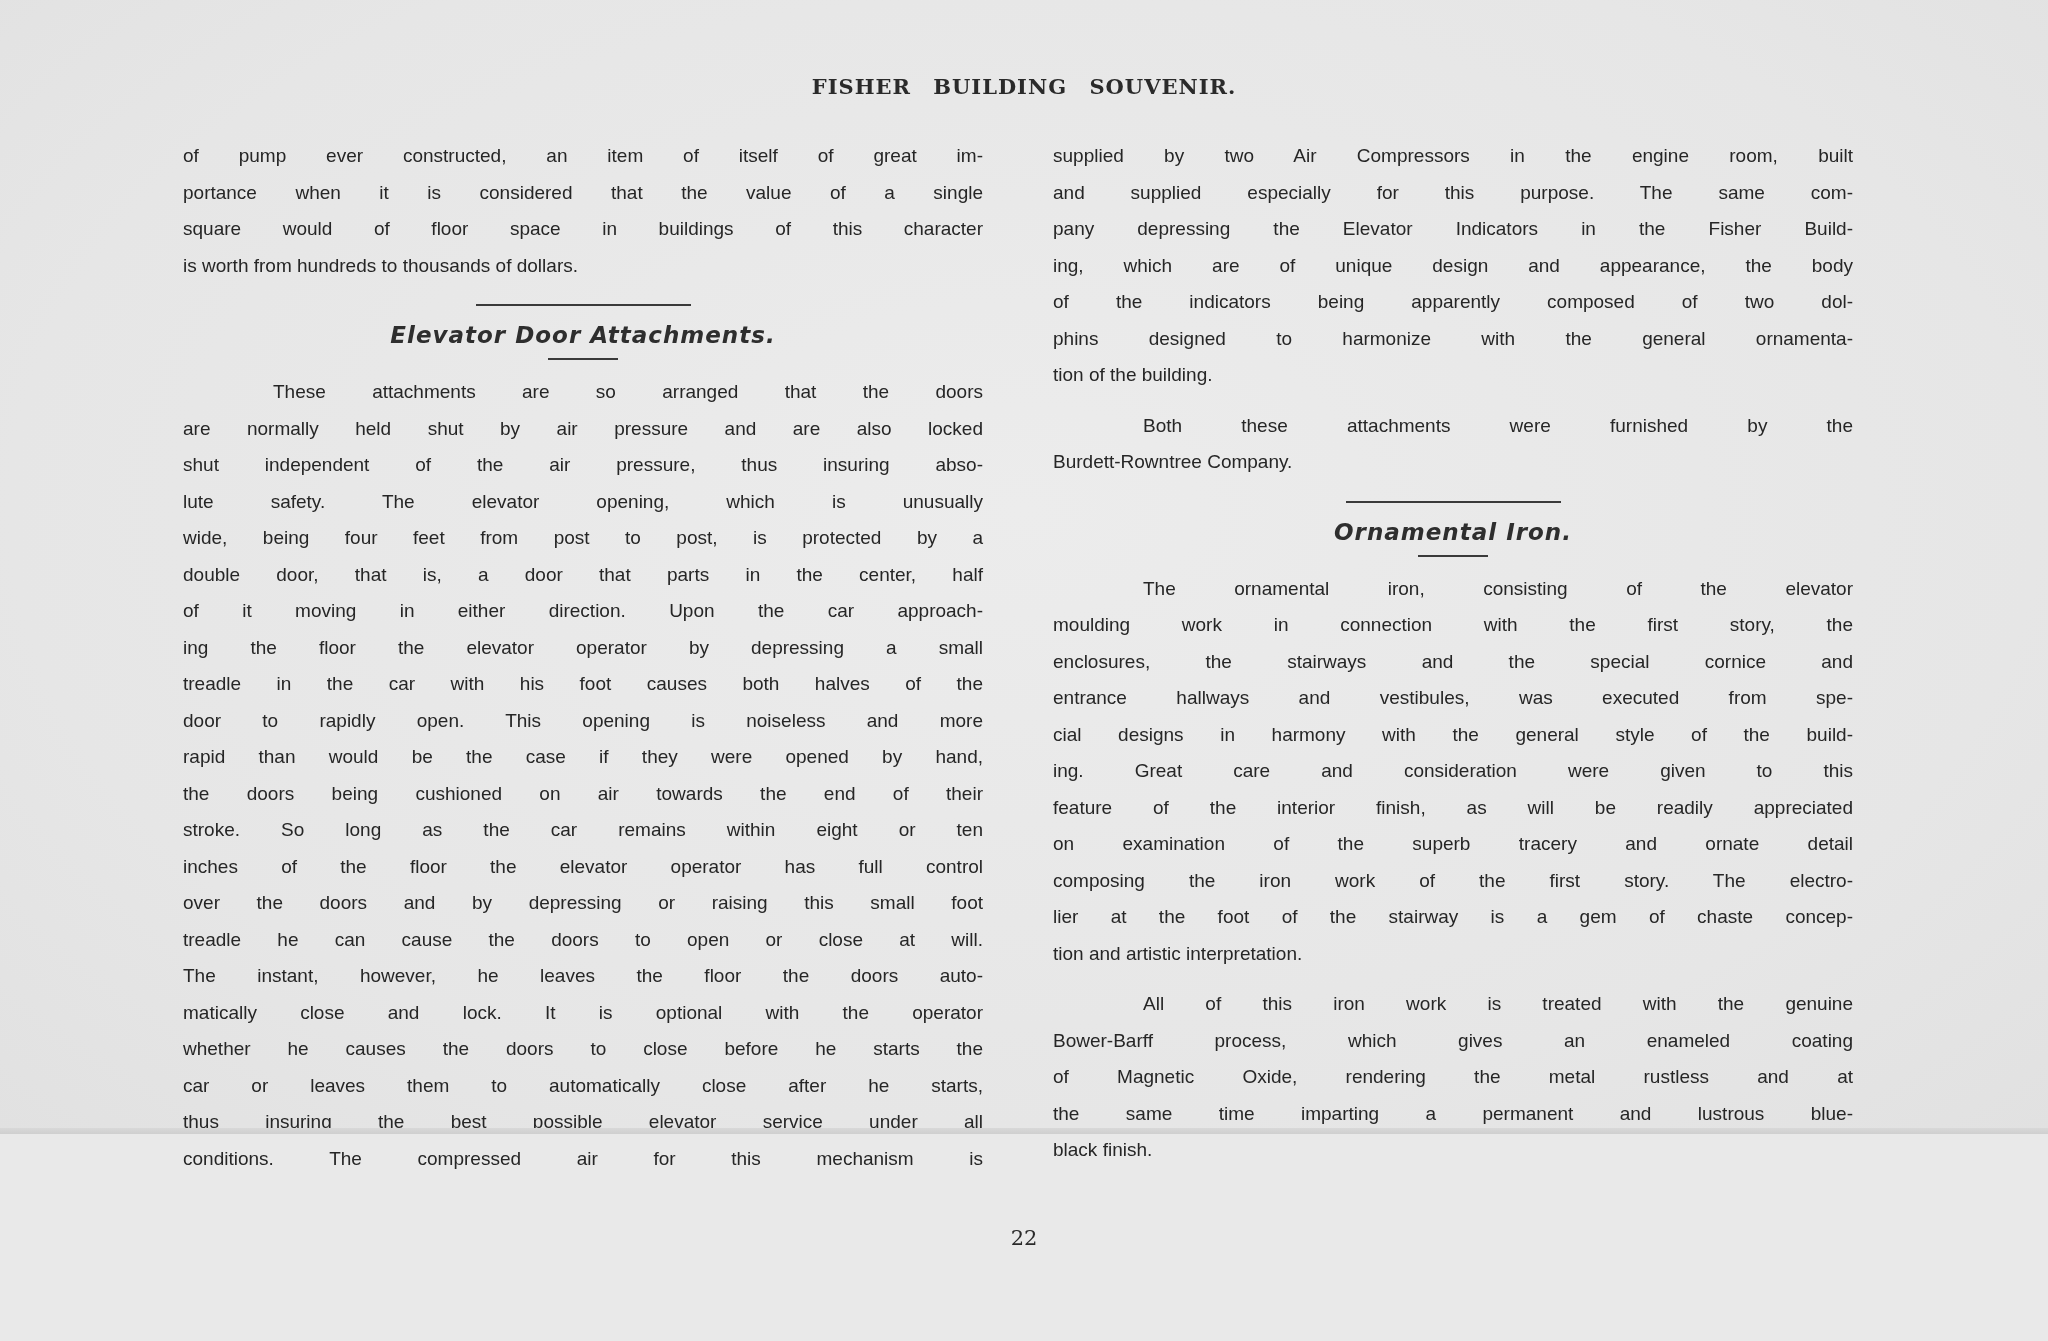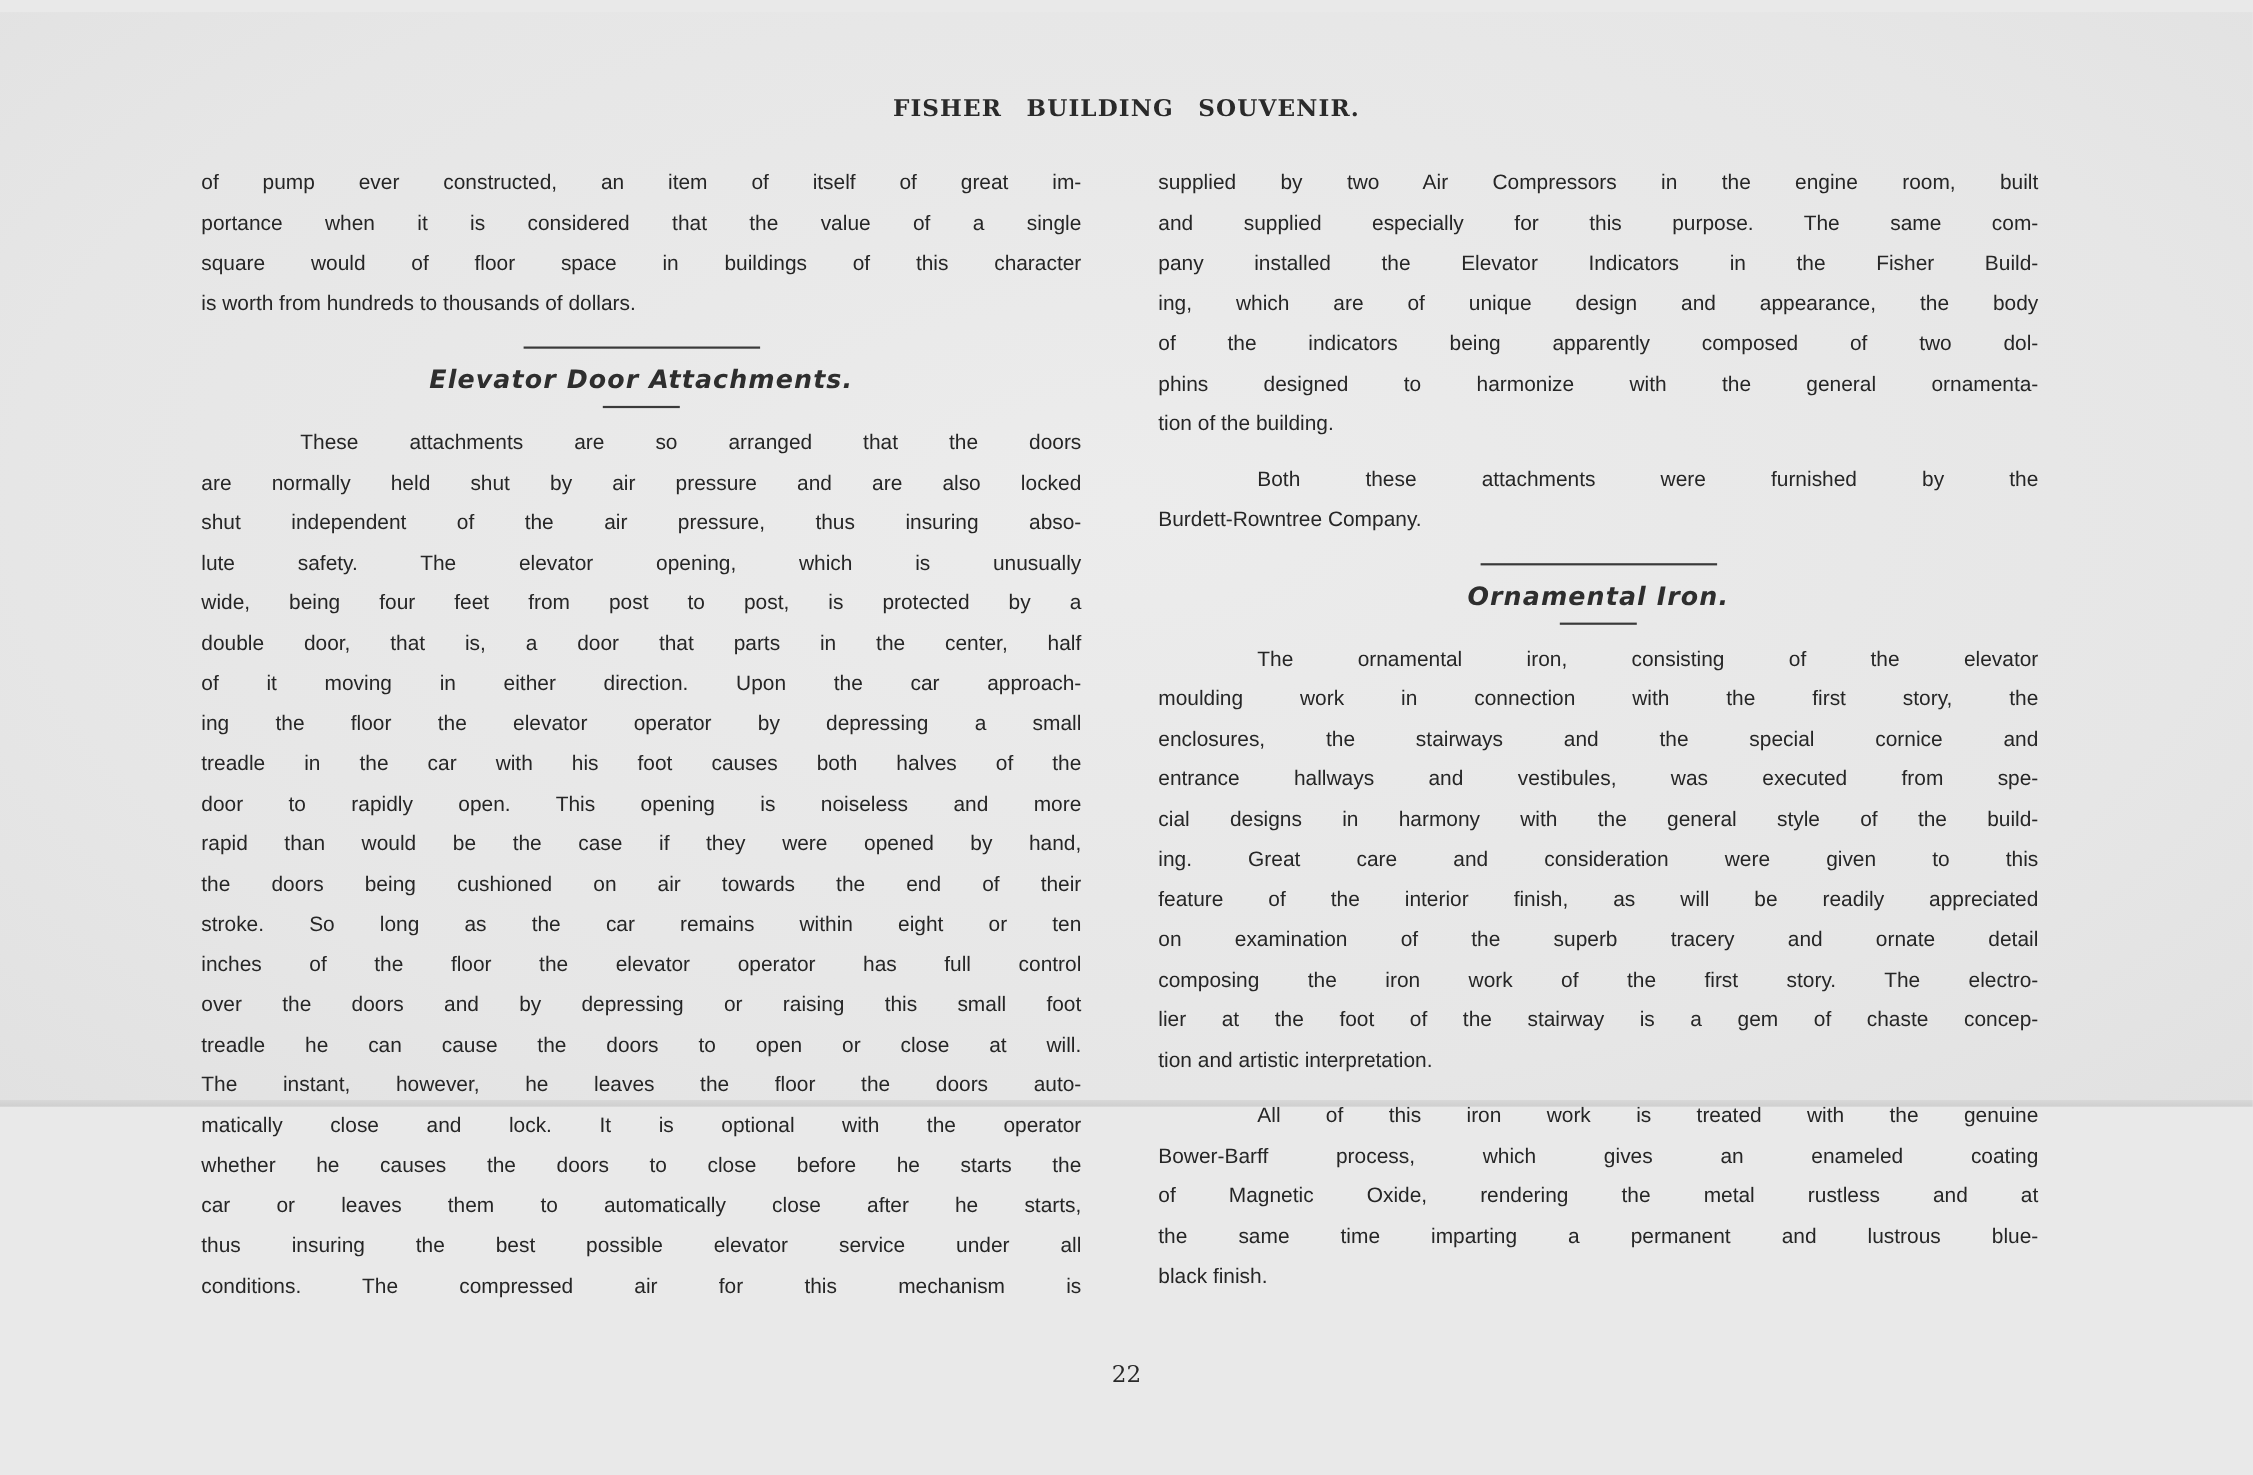--- a/index.html
+++ b/index.html
@@ -10,22 +10,22 @@
     width: 2048px;
     height: 1341px;
     background: #e9e9e9;
     position: relative;
     overflow: hidden;
     font-family: "DejaVu Serif", "Liberation Serif", serif;
     color: #222;
   }
   .page {
     position: absolute;
-    left: 0; top: 11px;
-    width: 2048px; height: 995px;
+    left: 0; top: 0;
+    width: 2048px; height: 1134px;
     background: radial-gradient(ellipse at 50% 45%, #ececec 0%, #e6e6e6 70%, #e1e1e1 100%);
   }
   .running-head {
     position: absolute;
     top: 74px;
     left: 0;
     width: 2048px;
     text-align: center;
     font-family: "DejaVu Serif", serif;
     font-size: 21px;
@@ -150,21 +150,21 @@
       <span class="line">car or leaves them to automatically close after he starts,</span>
       <span class="line">thus insuring the best possible elevator service under all</span>
       <span class="line">conditions. The compressed air for this mechanism is</span>
     </div>
   </div>
 
   <div class="column col-right">
     <div>
       <span class="line">supplied by two Air Compressors in the engine room, built</span>
       <span class="line">and supplied especially for this purpose. The same com-</span>
-      <span class="line">pany installed the Elevator Indicators in the Fisher Build-</span>
+      <span class="line">pany depressing the Elevator Indicators in the Fisher Build-</span>
       <span class="line">ing, which are of unique design and appearance, the body</span>
       <span class="line">of the indicators being apparently composed of two dol-</span>
       <span class="line">phins designed to harmonize with the general ornamenta-</span>
       <span class="line last">tion of the building.</span>
     </div>
 
     <div class="para-gap"></div>
 
     <div>
       <span class="line indent">Both these attachments were furnished by the</span>

